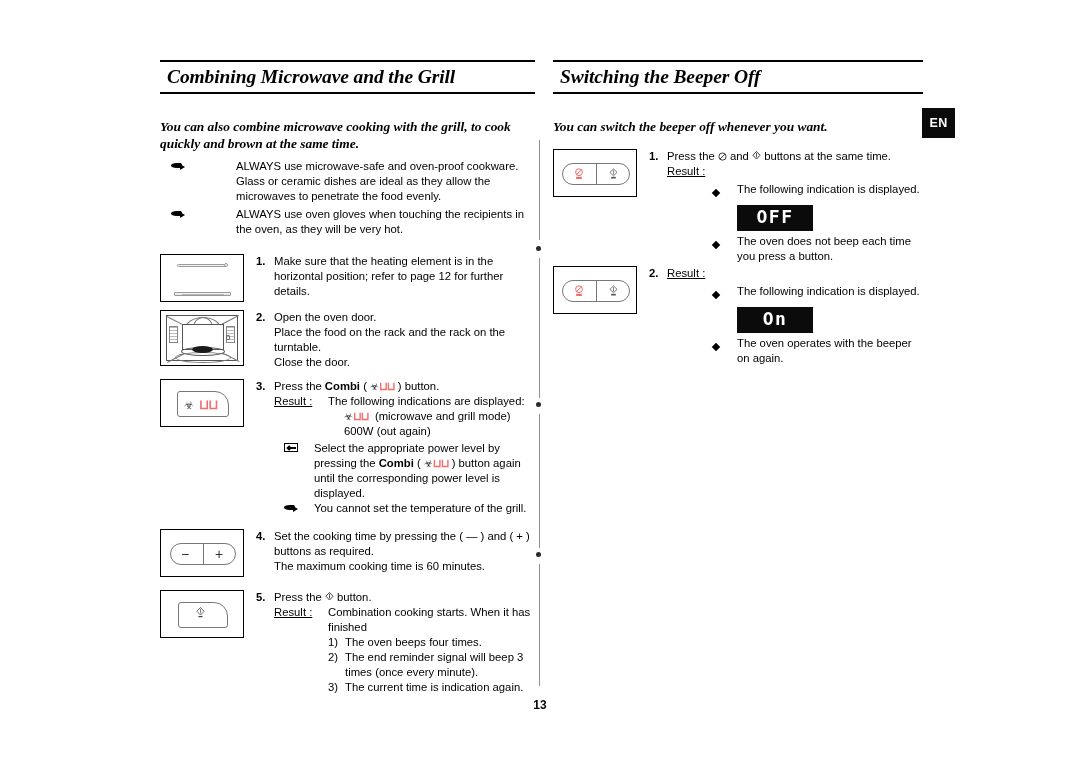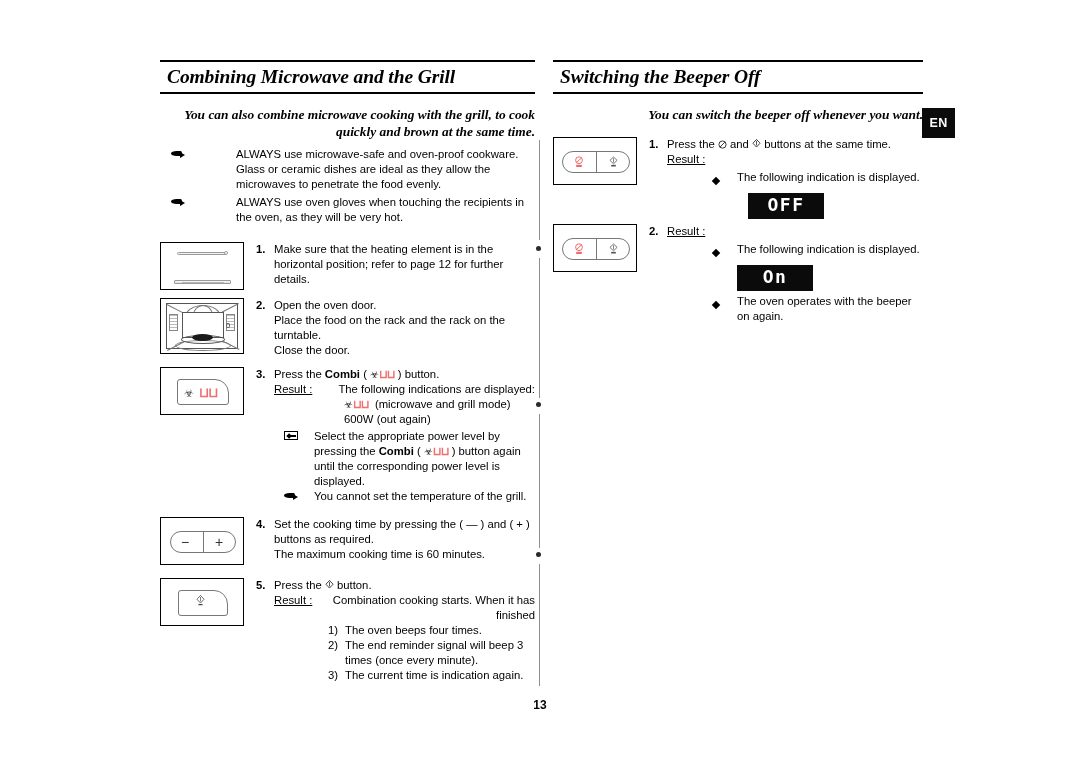--- a/index.html
+++ b/index.html
@@ -38,22 +38,21 @@
     white-space: nowrap;
   }
 
   
   .intro {
     font-family: "Liberation Serif", serif;
     font-style: italic;
     font-weight: bold;
     font-size: 13.4px;
     line-height: 1.28;
-    margin-top: 12px;
-    text-align: right;
+    margin-top: 24px;
   }
 
   
   .bt {
     font-family: "Liberation Sans", sans-serif;
     font-size: 11.3px;
     line-height: 1.335;
   }
 
   
@@ -150,21 +149,21 @@
     text-decoration: underline;
     display: inline-block;
     width: 54px;
     vertical-align: top;
   }
   .result-row {
     display: flex;
     align-items: flex-start;
   }
   .result-row .rl { flex: 0 0 54px; width: 54px; text-decoration: underline; }
-  .result-row .rv { flex: 1 1 auto; text-align: right; }
+  .result-row .rv { flex: 1 1 auto; }
 
   .indent-1 { padding-left: 54px; }
   .indent-2 { padding-left: 70px; }
 
   .num-sub {
     display: flex;
     align-items: flex-start;
   }
   .num-sub .ns-n { flex: 0 0 17px; width: 17px; }
   .num-sub .ns-t { flex: 1 1 auto; }
@@ -330,21 +329,21 @@
     background:#0b0b0b;
     color:#fff;
     display:inline-block;
     padding: 3px 10px 4px 10px;
     font-family:"DejaVu Sans Mono", monospace;
     font-size: 18px;
     font-weight: bold;
     letter-spacing: 1.5px;
     line-height: 1.05;
   }
-  .lcd-off { width: 56px; text-align:center;margin-left:11px; }
+  .lcd-off { width: 56px; text-align:center; }
   .lcd-on  { width: 56px; text-align:center; }
 
   
   .dia-row { display:flex; align-items:flex-start; margin-top:1px; }
   .dia-gutter{ flex:0 0 24px; width:24px; padding-top:3px; }
   .dia {
     display:inline-block; width:6px; height:6px; background:#000;
     transform: rotate(45deg);
   }
   .dia-text{ flex:1 1 auto; }
@@ -600,20 +599,24 @@
 
         <div class="dia-row" style="margin-top:3px;padding-left:46px;">
           <div class="dia-gutter"><span class="dia"></span></div>
           <div class="dia-text">The following indication is displayed.</div>
         </div>
 
         <div style="padding-left:70px;margin-top:5px;margin-bottom:3px;">
           <span class="lcd lcd-off">OFF</span>
         </div>
 
+        <div class="dia-row" style="padding-left:46px;">
+          <div class="dia-gutter"><span class="dia"></span></div>
+          <div class="dia-text">The oven does not beep each time you press a button.</div>
+        </div>
       </div>
     </div>
 
     <div class="step" style="margin-top:2px;">
       <div class="step-figure">
         <div class="fig fig-pair">
           <div class="pill"></div>
             <div class="sep"></div>
           <svg class="stopico" viewBox="0 0 10 12">
             <circle cx="5" cy="4.2" r="3.4" fill="none" stroke="#f06a6a" stroke-width="1"></circle>

